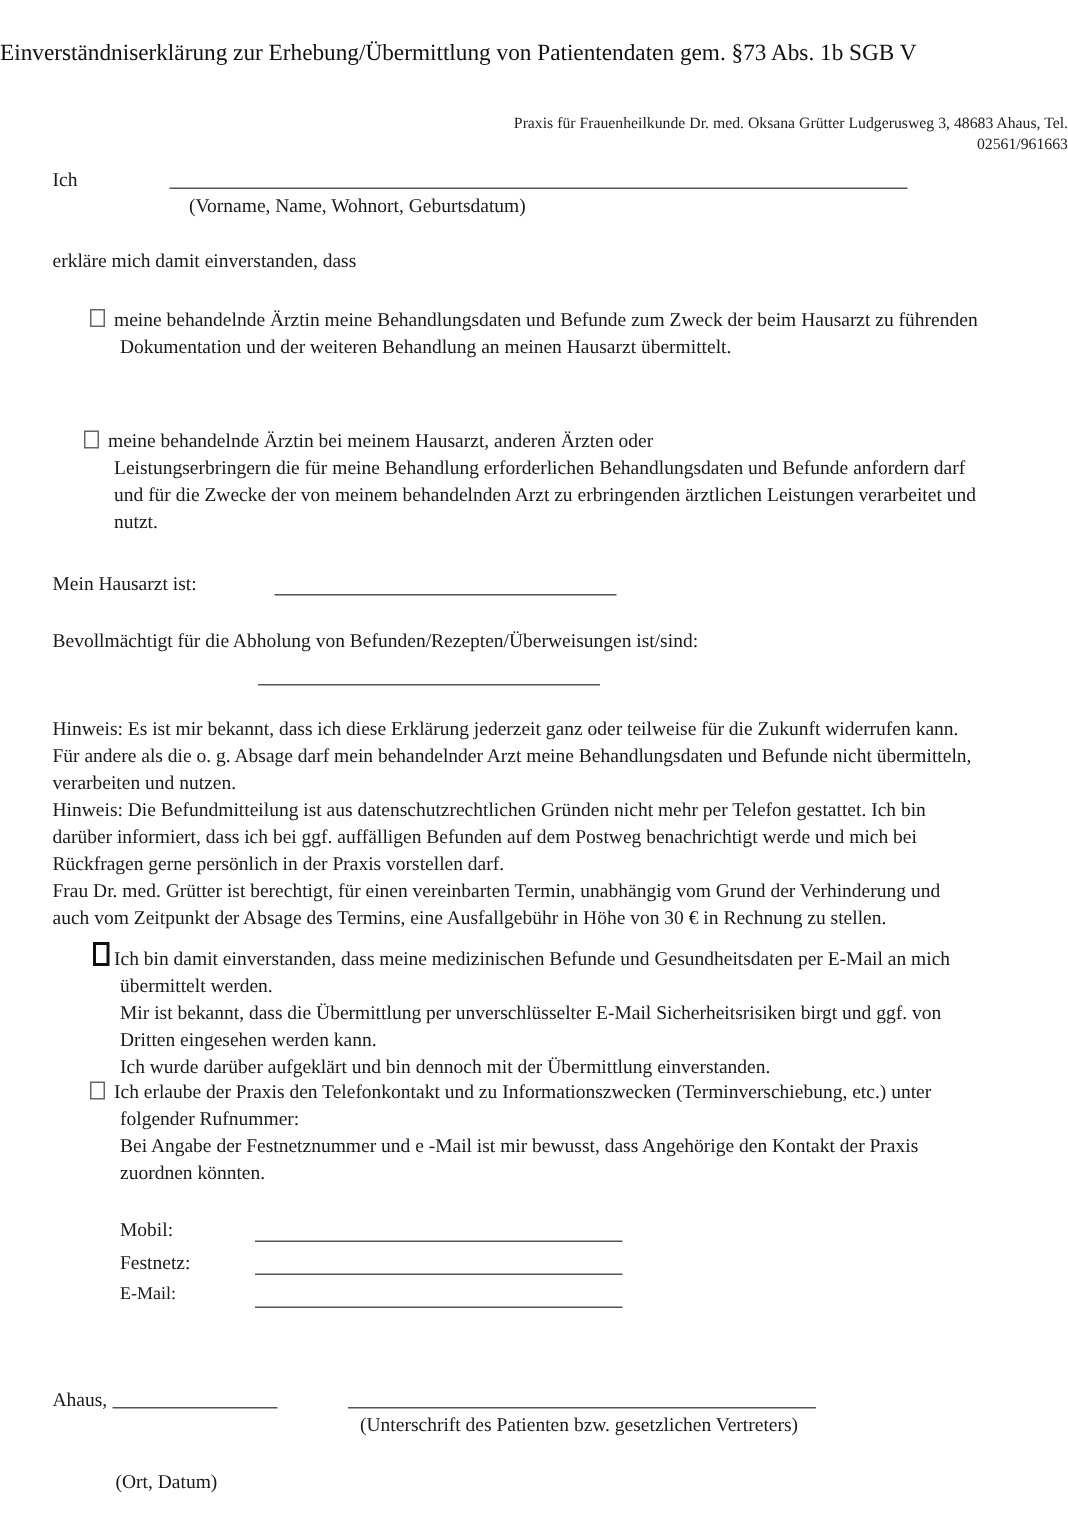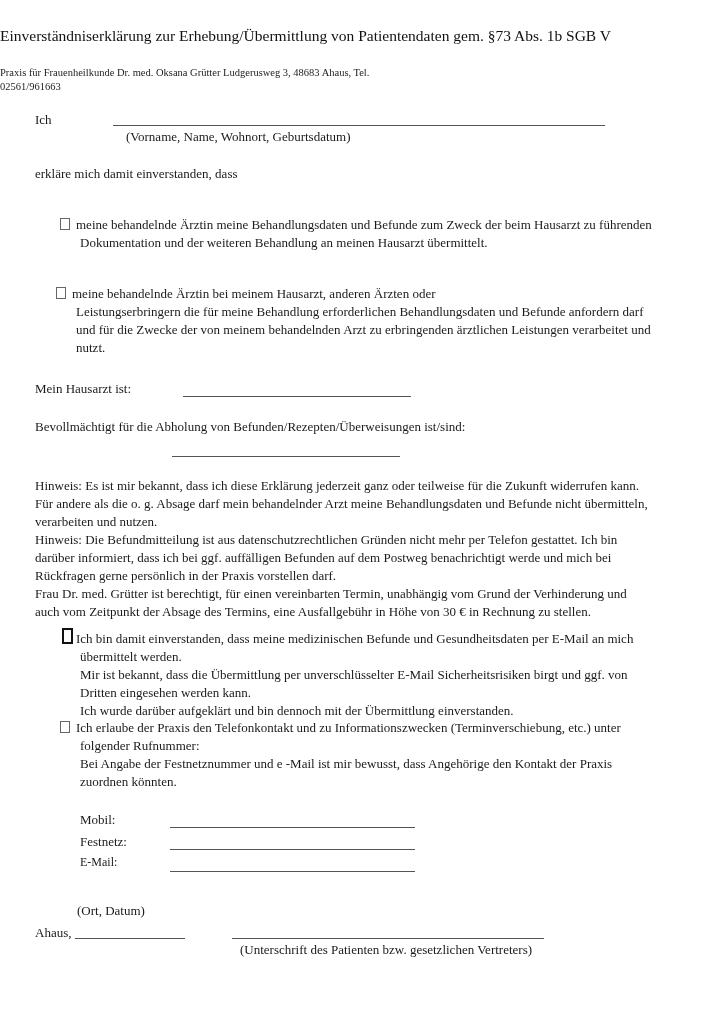--- a/index.html
+++ b/index.html
@@ -17,22 +17,22 @@
       font-size: 13px;
     }
     .abs { position: absolute; white-space: nowrap; }
     .title {
       left: 0; width: 580px; top: 27px;
       text-align: center;
       font-size: 15.5px;
       color: #111;
     }
     .subtitle {
-      left: 0; width: 712px; top: 66px;
-      text-align: left;
+      left: 0; width: 712px; top: 76px;
+      text-align: right;
       font-size: 10.5px;
       line-height: 14px;
       color: #222;
     }
     .line {
       position: absolute;
       border-bottom: 1px solid #555;
       height: 0;
     }
     .para {
@@ -68,21 +68,21 @@
   <div>Praxis für Frauenheilkunde Dr. med. Oksana Grütter Ludgerusweg 3, 48683 Ahaus, Tel.</div>
   <div>02561/961663</div>
 </div>
 
 <div class="para" style="left:35px; top:111px;">Ich</div>
 <div class="line" style="left:113px; top:125px; width:492px;"></div>
 <div class="para" style="left:126px; top:128px;">(Vorname, Name, Wohnort, Geburtsdatum)</div>
 
 <div class="para" style="left:35px; top:165px;">erkläre mich damit einverstanden, dass</div>
 
-<div class="para" style="left:60px; top:216px;">
+<div class="para" style="left:60px; top:204px;">
   <div><span class="checkbox"></span><span>meine behandelnde Ärztin meine Behandlungsdaten und Befunde zum Zweck der beim Hausarzt zu führenden</span></div>
   <div class="indent" style="padding-left:20px;">Dokumentation und der weiteren Behandlung an meinen Hausarzt übermittelt.</div>
 </div>
 
 <div class="para" style="left:56px; top:285px;">
   <div><span class="checkbox"></span><span>meine behandelnde Ärztin bei meinem Hausarzt, anderen Ärzten oder</span></div>
   <div style="padding-left:20px;">Leistungserbringern die für meine Behandlung erforderlichen Behandlungsdaten und Befunde anfordern darf</div>
   <div style="padding-left:20px;">und für die Zwecke der von meinem behandelnden Arzt zu erbringenden ärztlichen Leistungen verarbeitet und</div>
   <div style="padding-left:20px;">nutzt.</div>
 </div>
@@ -123,16 +123,16 @@
 <div class="line" style="left:170px; top:827px; width:245px;"></div>
 
 <div class="para field-label" style="left:80px; top:833px;">Festnetz:</div>
 <div class="line" style="left:170px; top:849px; width:245px;"></div>
 
 <div class="para field-label email" style="left:80px; top:853px;">E-Mail:</div>
 <div class="line" style="left:170px; top:871px; width:245px;"></div>
 
 <div class="para" style="left:35px; top:924px;">Ahaus,</div>
 <div class="line" style="left:75px; top:938px; width:110px;"></div>
-<div class="para" style="left:77px; top:902px;">(Ort, Datum)</div>
+<div class="para" style="left:77px; top:979px;">(Ort, Datum)</div>
 
 <div class="line" style="left:232px; top:938px; width:312px;"></div>
 <div class="para" style="left:240px; top:941px;">(Unterschrift des Patienten bzw. gesetzlichen Vertreters)</div>
 
 </body></html>

